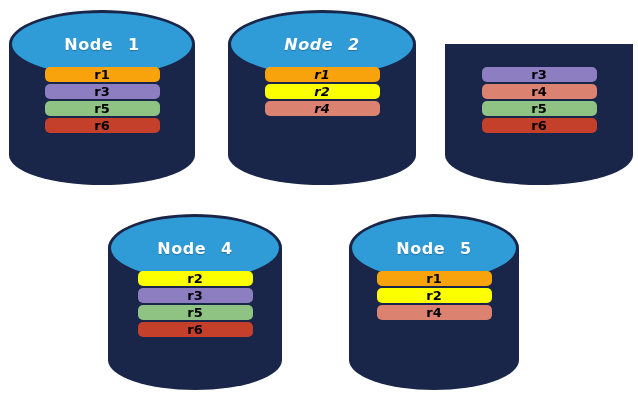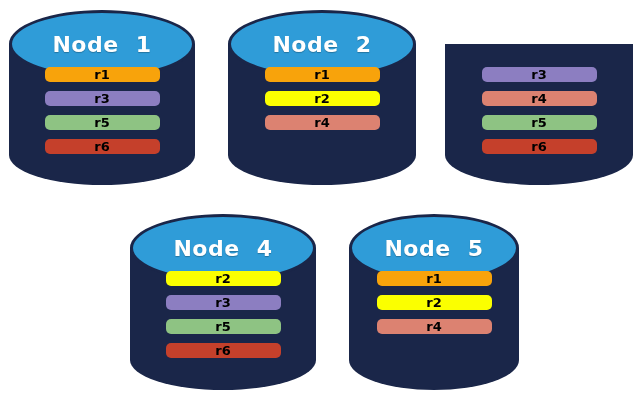--- a/index.html
+++ b/index.html
@@ -14,23 +14,23 @@
     overflow: hidden;
     font-family: "DejaVu Sans", "Liberation Sans", sans-serif;
   }
   .canvas {
     position: absolute;
     inset: 0;
     background: var(--background, #FFFFFF);
   }
   .node { position: absolute; }
   .node-1 { left: 9px;   top: 10px;  width: 186px; height: 175px; }
-  .node-2 { left: 228px; top: 10px;  width: 188px; height: 175px; }
+  .node-2 { left: 228px; top: 10px;  width: 188px; height: 175px; font-style: italic; }
   .node-3 { left: 445px; top: 10px;  width: 188px; height: 175px; }
-  .node-4 { left: 130px; top: 214px; width: 186px; height: 176px; }
+  .node-4 { left: 108px; top: 214px; width: 158px; height: 176px; padding-left: 16px; }
   .node-5 { left: 349px; top: 214px; width: 170px; height: 176px; }
 
   .cyl-body {
     position: absolute;
     left: 0; right: 0;
     top: 34px; bottom: 0;
     background: var(--cylinder-body, #1A2649);
     border-radius: 0 0 50% 50% / 0 0 30px 30px;
   }
   .cyl-top {
@@ -41,33 +41,33 @@
     border-radius: 50%;
     background: var(--cylinder-top, #2F9CD8);
     border: 3px solid var(--cylinder-body, #1A2649);
     display: flex;
     align-items: center;
     justify-content: center;
   }
   .node-title {
     color: var(--title-text, #FFFFFF);
     font-weight: bold;
-    font-size: 22px;
+    font-size: 16px;
     letter-spacing: 0.5px;
     word-spacing: 9px;
     text-shadow: 0 1px 1px rgba(0,0,0,0.25);
   }
   .bars {
     position: absolute;
     top: 57px;
     left: 0; right: 0;
     display: flex;
     flex-direction: column;
     align-items: center;
-    gap: 9px;
+    gap: 2px;
   }
   .bar {
     width: 115px;
     height: 15px;
     border-radius: 5px;
     display: flex;
     align-items: center;
     justify-content: center;
     font-size: 13px;
     font-weight: bold;

